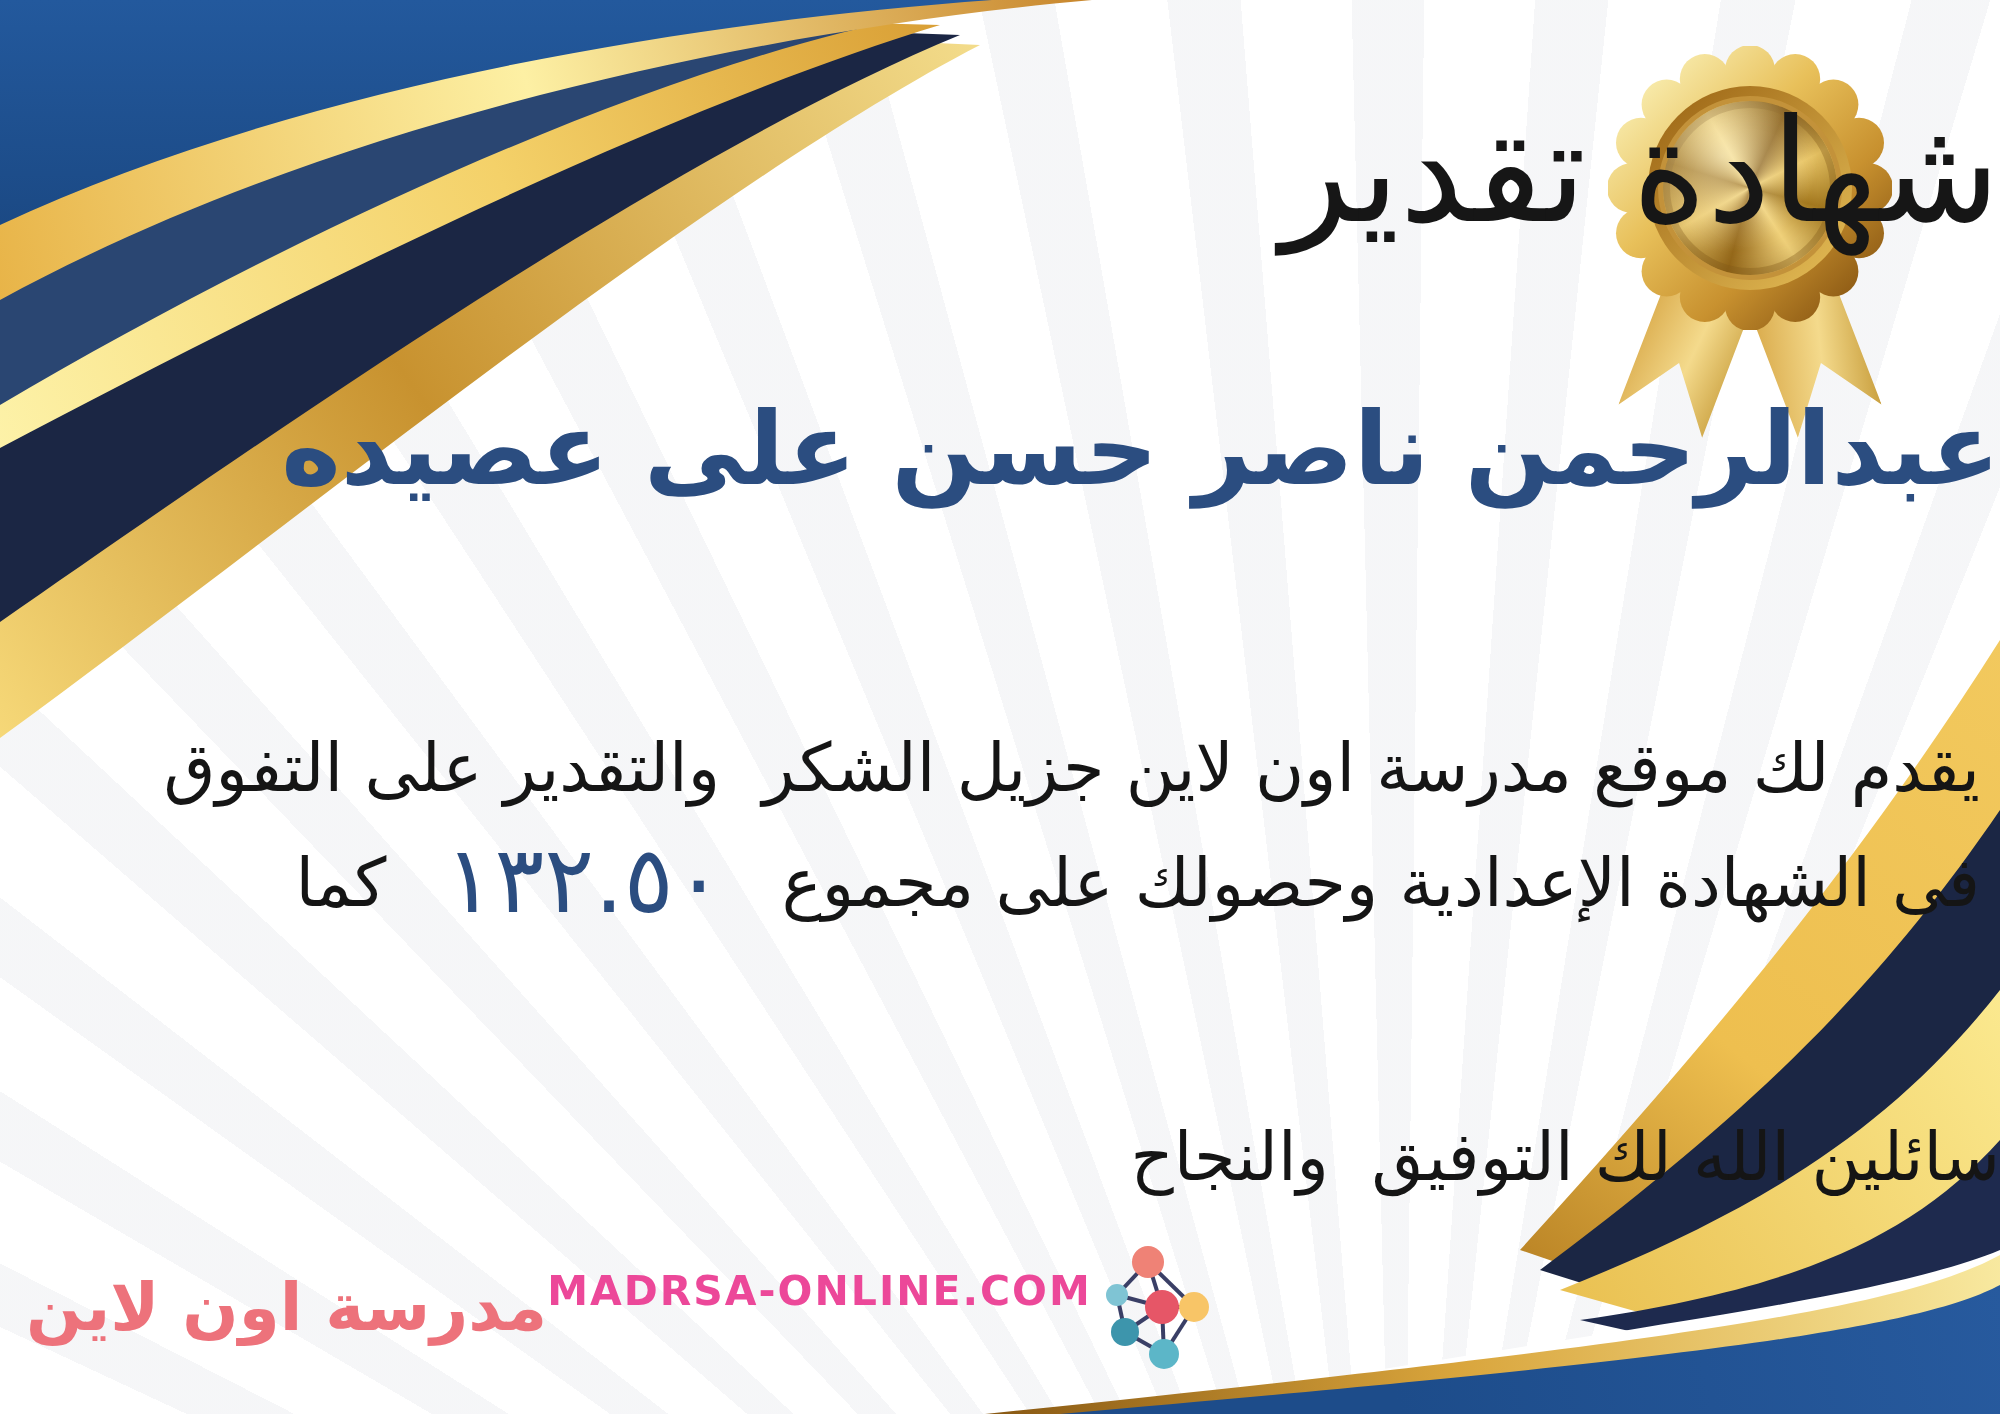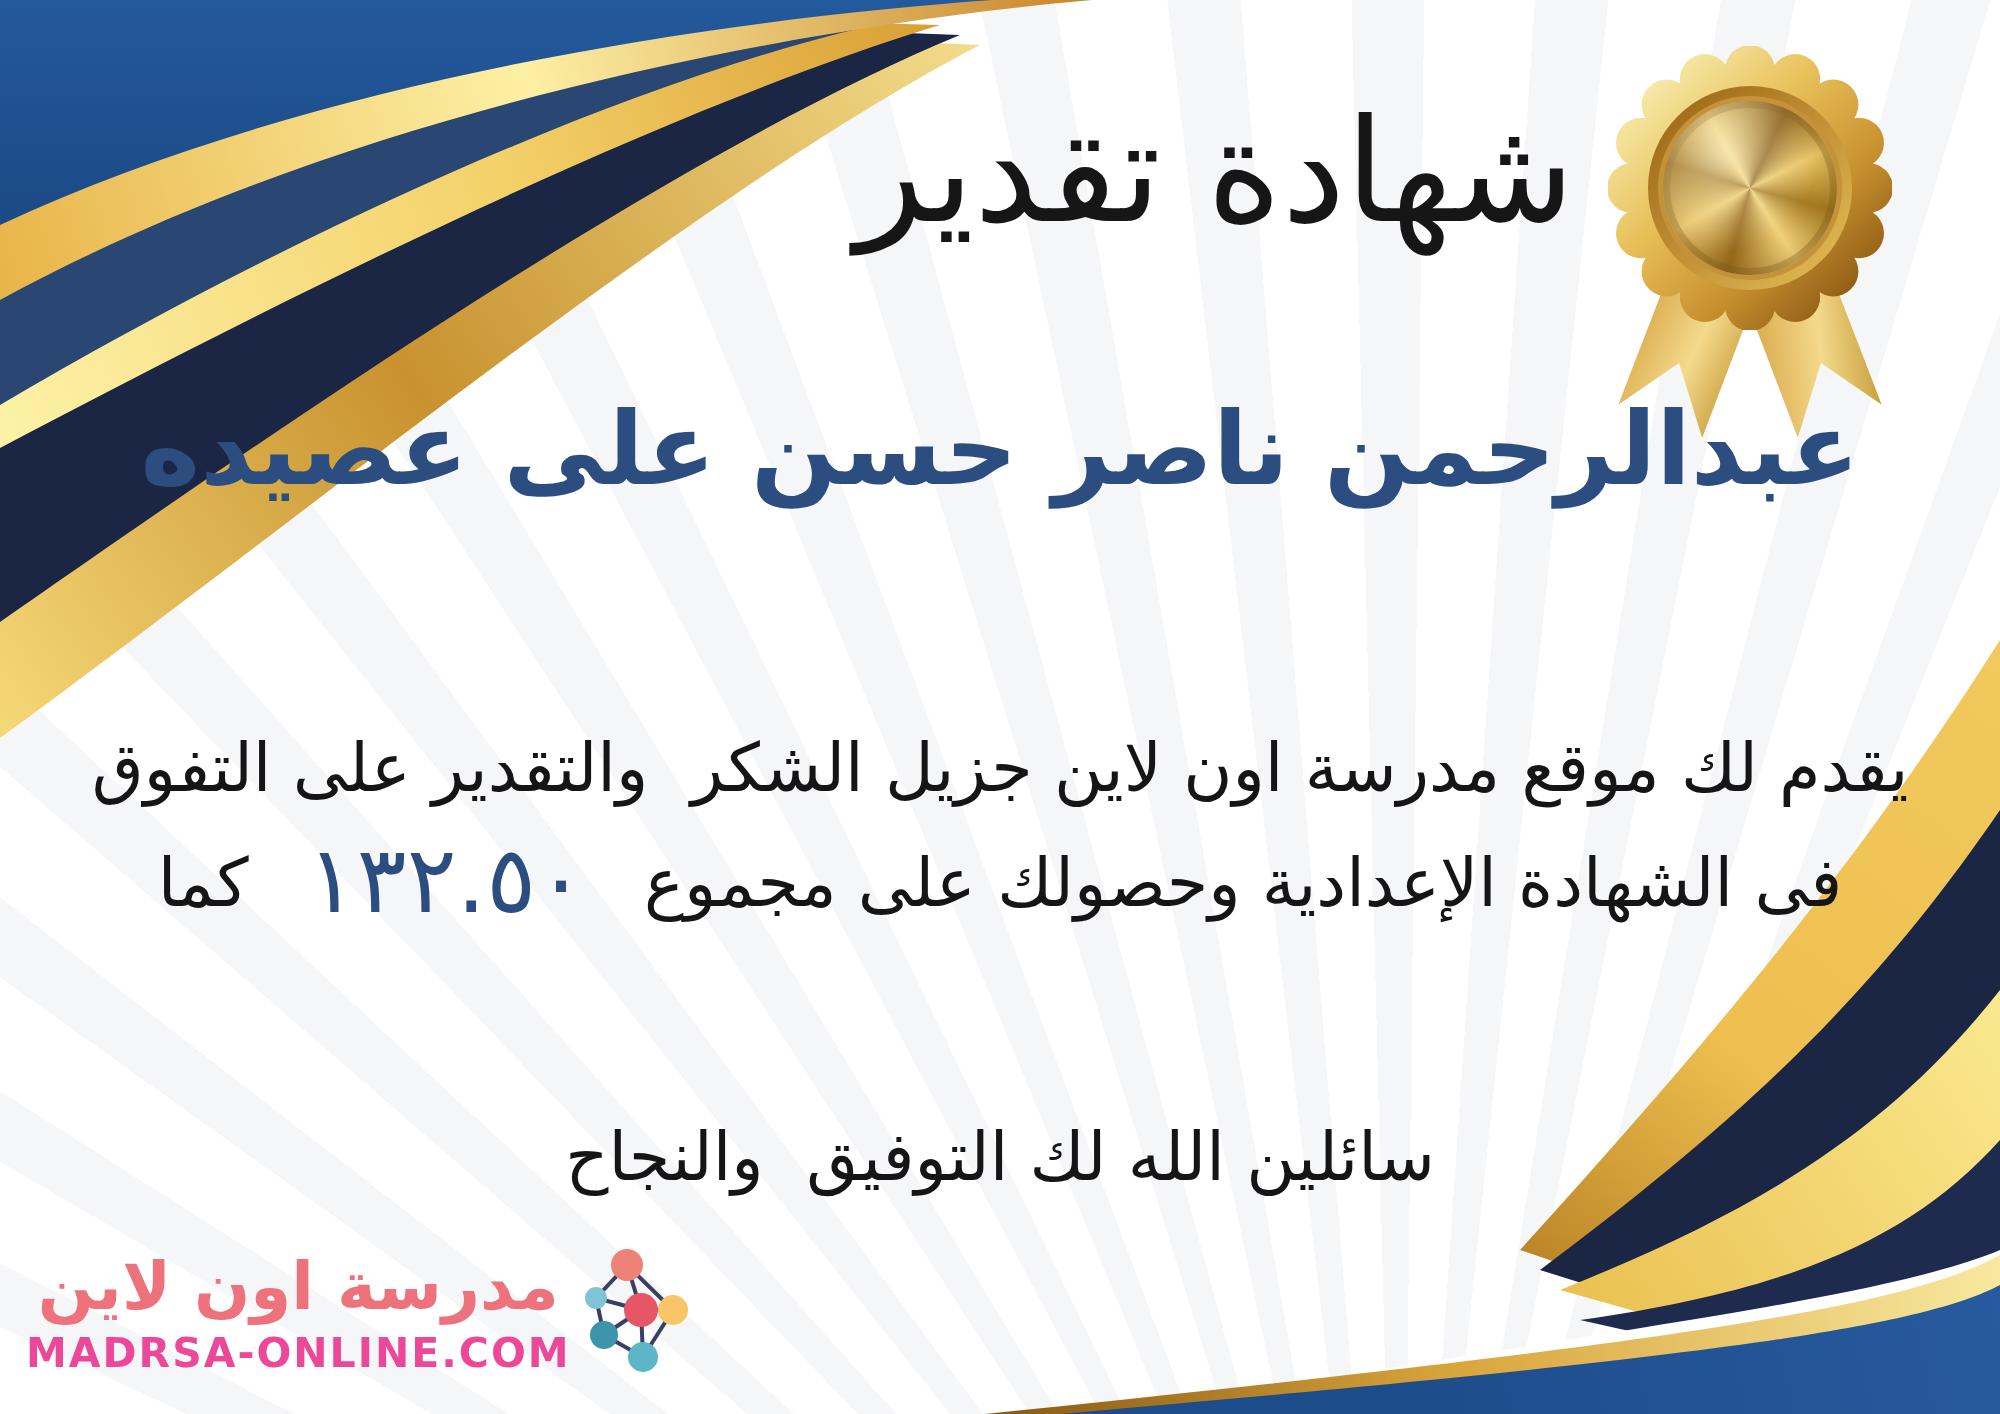--- a/index.html
+++ b/index.html
@@ -9,21 +9,21 @@
   
   .rays{position:absolute;inset:0;
     background:repeating-conic-gradient(from 242deg at 70% 140%,
       rgba(96,106,134,0.06) 0deg 2.1deg,
       rgba(255,255,255,0) 2.1deg 5.3deg);
     z-index:0;}
 
   .swooshes{position:absolute;inset:0;z-index:1;}
 
   
-  .content{position:absolute;inset:0;z-index:3;direction:rtl;text-align:center;color:#141414;}
+  .content{position:absolute;inset:0;z-index:3;direction:rtl;color:#141414;}
   .title{position:absolute;top:88px;right:0;left:430px;font-size:143px;font-weight:500;
     letter-spacing:0;color:#161616;white-space:pre-wrap;}
   .student-name{position:absolute;top:390px;left:0;right:0;font-size:101px;font-weight:700;
     color:#2b4d80;white-space:nowrap;}
   .bodytext{position:absolute;top:712px;left:20px;right:20px;font-size:67px;line-height:112px;
     color:#151515;}
   .bodyline{white-space:pre-wrap;}
   .score{display:inline-block;font-size:93px;font-weight:400;color:#2b4d80;
     margin:0 58px;vertical-align:-6px;letter-spacing:3px;}
   .closing{position:absolute;top:1118px;left:0;right:0;font-size:67px;color:#151515;white-space:pre-wrap;}
@@ -41,21 +41,21 @@
     border:5px solid #c3923a;box-sizing:border-box;
     background:conic-gradient(from 25deg,
       #8a5f17,#e9c565 38deg,#a4791f 80deg,#f0d17a 122deg,#96691a 170deg,
       #ecca6e 215deg,#a0731d 262deg,#f2d47d 305deg,#8a5f17 360deg);
     box-shadow:inset 0 0 0 7px rgba(130,90,22,.35), inset 0 0 26px rgba(90,60,10,.25);}
   .disc-shine{position:absolute;inset:0;border-radius:50%;
     background:radial-gradient(circle at 34% 32%, rgba(255,252,230,.5), rgba(255,255,255,0) 58%);}
 
   
   .logo{position:absolute;left:26px;top:1246px;z-index:3;display:flex;align-items:center;gap:14px;}
-  .logo-texts{display:flex;flex-direction:column;align-items:center;}
+  .logo-texts{display:flex;flex-direction:row;}
   .logo-ar{font-size:66px;font-weight:700;color:#ed727b;white-space:nowrap;direction:rtl;line-height:1.25;}
   .logo-en{font-size:41px;font-weight:700;color:#ec4899;letter-spacing:2px;white-space:nowrap;}
 </style>
 </head>
 <body>
 
 <div class="canvas">
 
   <div class="rays"></div>
 

